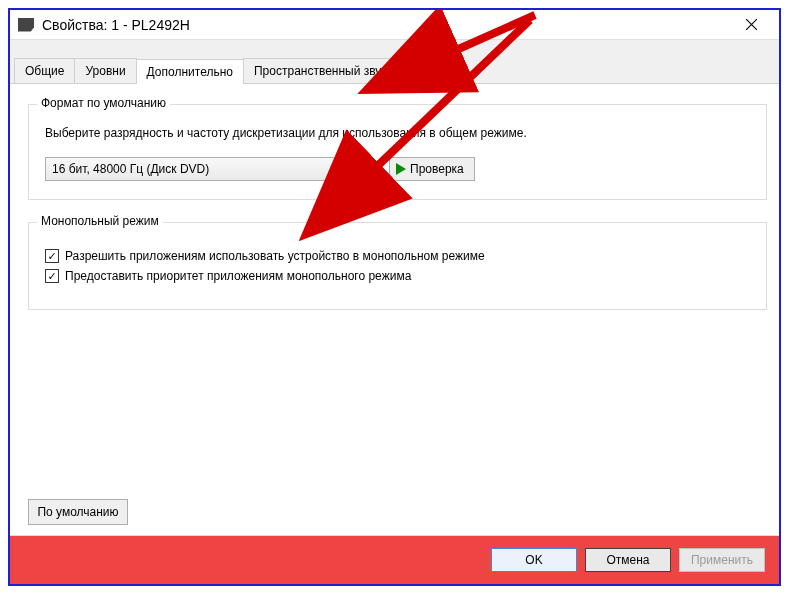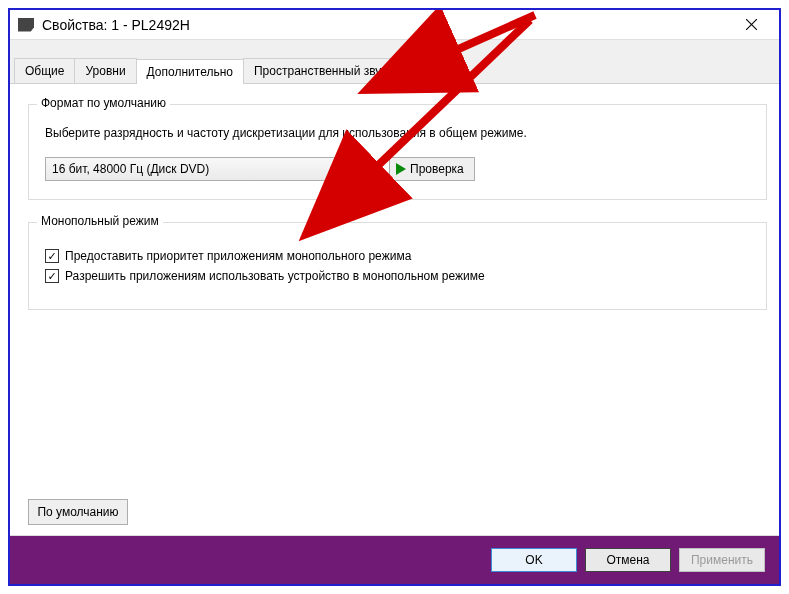--- a/index.html
+++ b/index.html
@@ -167,21 +167,21 @@
       align-items: center;
       justify-content: center;
       margin-top: 8px;
     }
     .footer {
       border-top: 1px solid #dcdcdc;
       padding: 12px 14px;
       display: flex;
       justify-content: flex-end;
       gap: 8px;
-      background: #701a75;
+      background: #ef4444;
     }
     .footer .dlg-btn {
       width: 86px;
       height: 24px;
       border: 1px solid #404040;
       background: #e9e9e9;
       display: inline-flex;
       align-items: center;
       justify-content: center;
     }
@@ -236,25 +236,25 @@
           <span class="play-triangle"></span>
           <span>Проверка</span>
         </div>
       </div>
     </div>
 
     <div class="groupbox group2">
       <div class="group-legend">Монопольный режим</div>
       <div class="check-row">
         <span class="checkbox checked"></span>
-        <span>Предоставить приоритет приложениям монопольного режима</span>
+        <span>Разрешить приложениям использовать устройство в монопольном режиме</span>
       </div>
       <div class="check-row">
         <span class="checkbox checked"></span>
-        <span>Разрешить приложениям использовать устройство в монопольном режиме</span>
+        <span>Предоставить приоритет приложениям монопольного режима</span>
       </div>
     </div>
 
     <div class="spacer"></div>
 
     <div class="btn-default">
       <span>По умолчанию</span>
     </div>
   </div>
 

